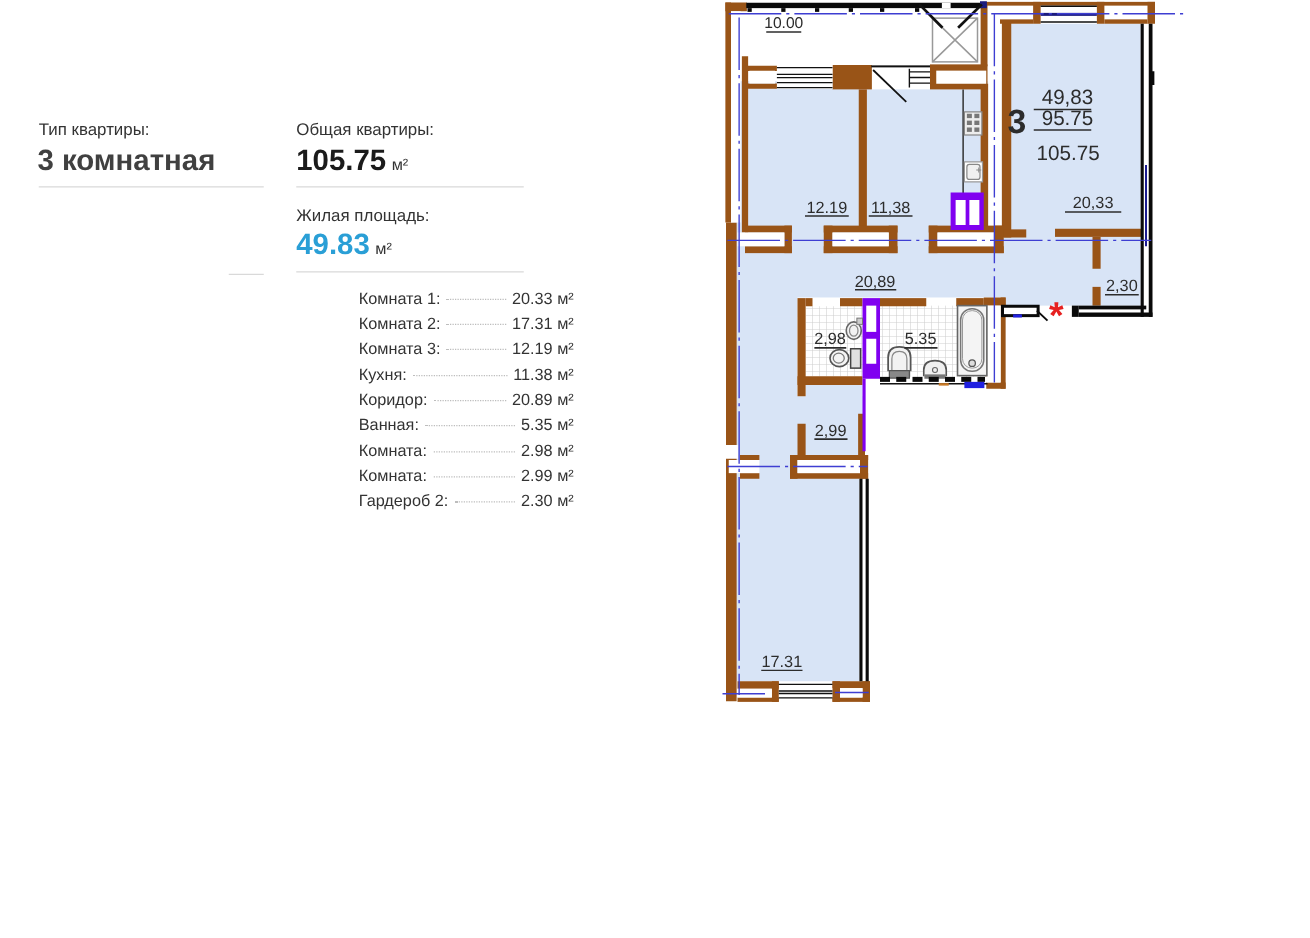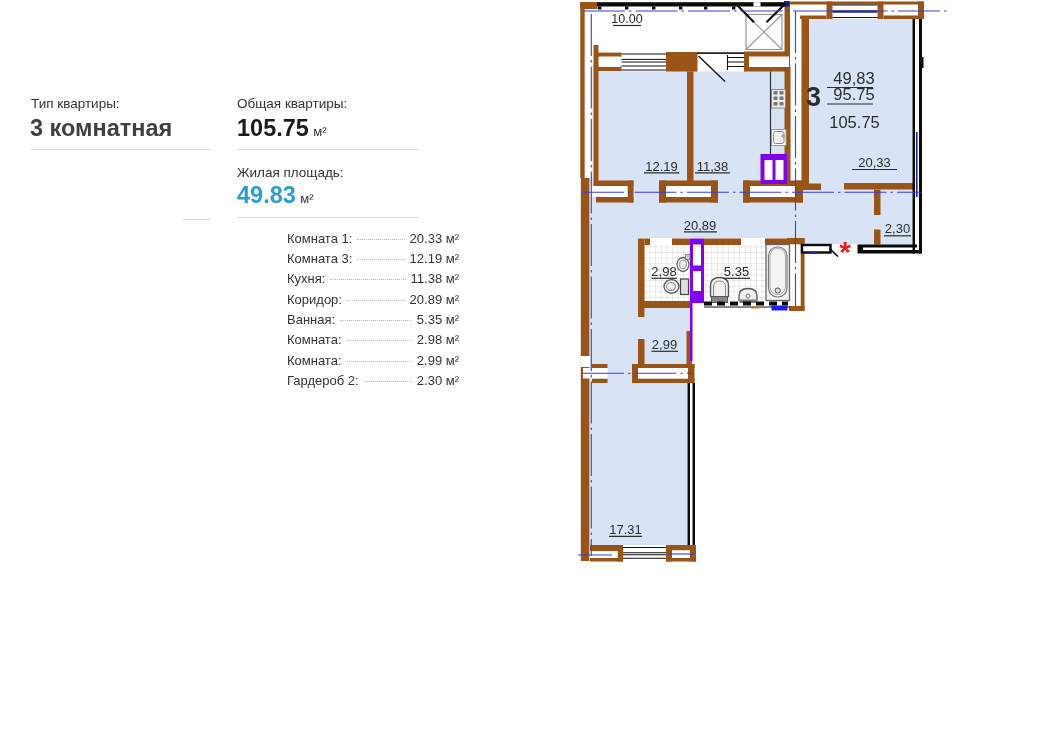--- a/index.html
+++ b/index.html
@@ -36,20 +36,25 @@
 
   <div class="abs hr" style="left:237px;top:217px;width:182px;"></div>
 
   <div class="rows">
     <div class="row">
         <span>Комната 1:</span>
         <span class="lead"></span>
         <span class="val">20.33 м²</span>
       </div>
     <div class="row">
+        <span>Комната 2:</span>
+        <span class="lead"></span>
+        <span class="val">17.31 м²</span>
+      </div>
+    <div class="row">
         <span>Комната 3:</span>
         <span class="lead"></span>
         <span class="val">12.19 м²</span>
       </div>
     <div class="row">
         <span>Кухня:</span>
         <span class="lead"></span>
         <span class="val">11.38 м²</span>
       </div>
     <div class="row">

